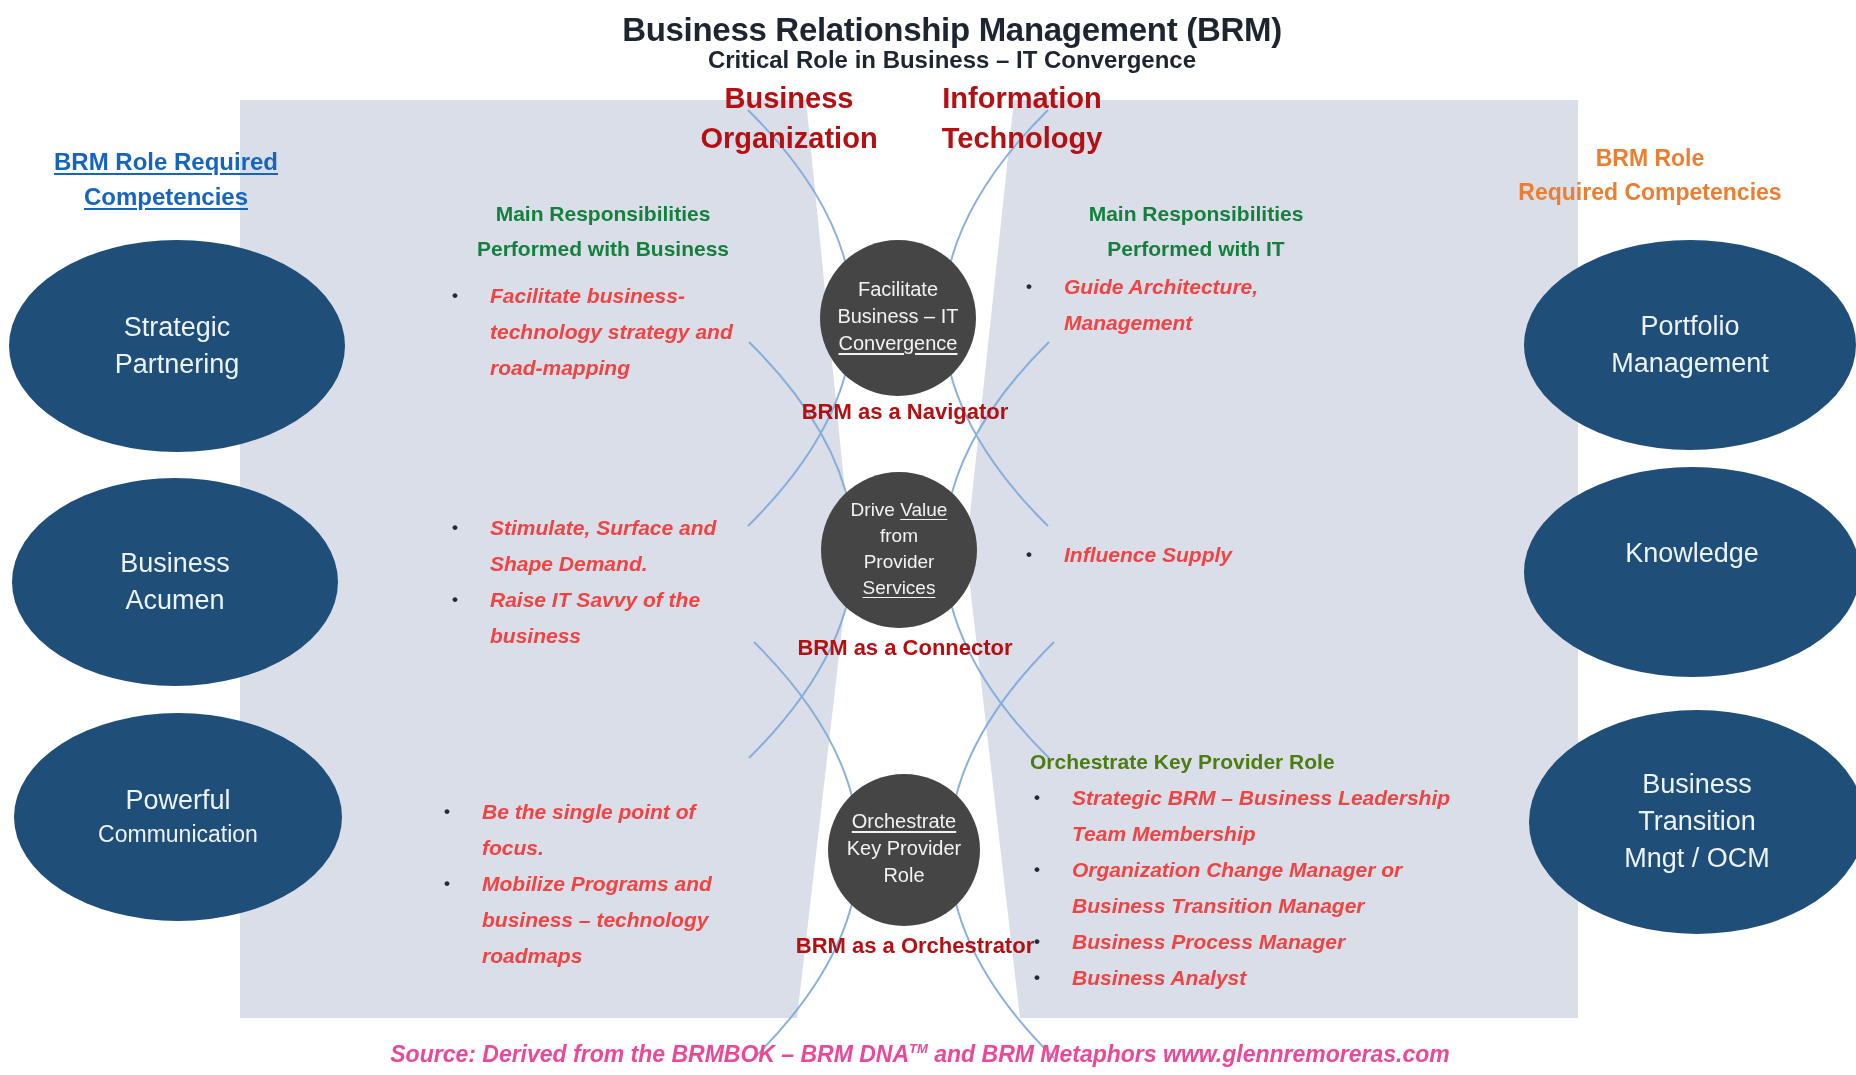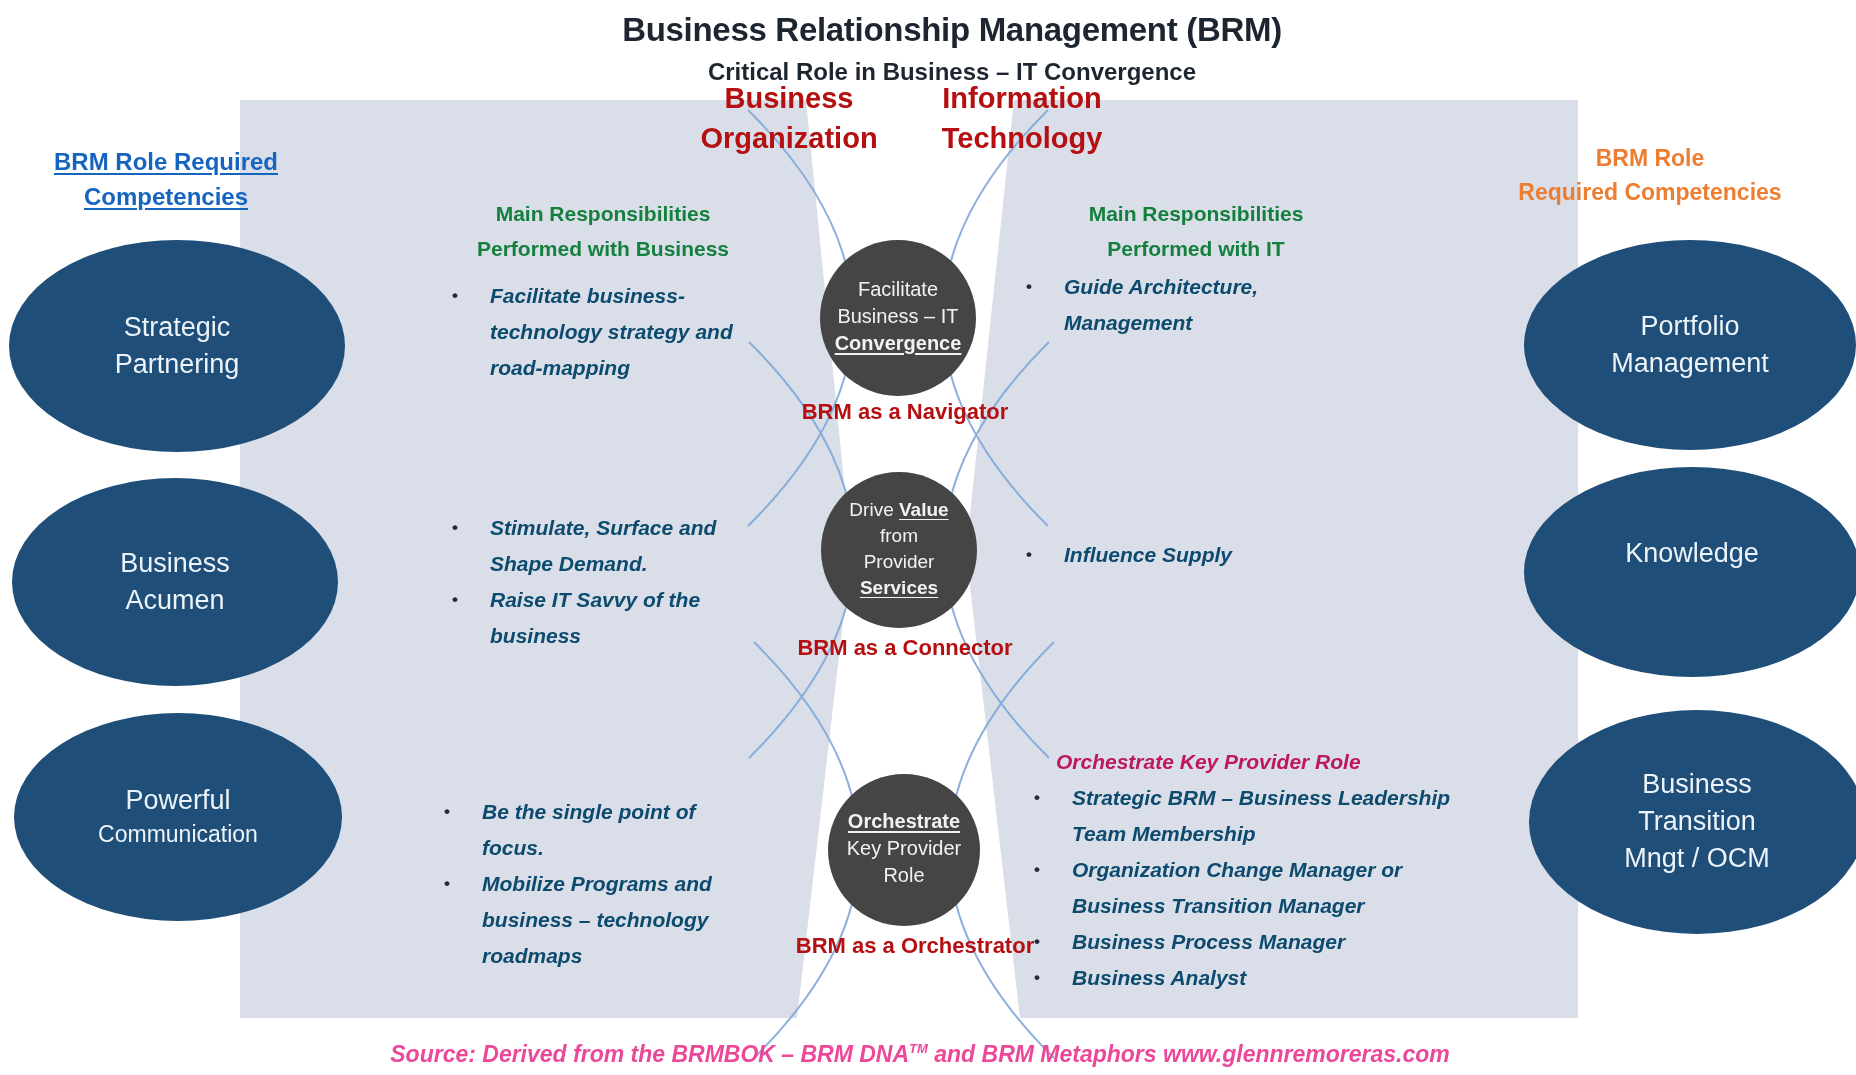--- a/index.html
+++ b/index.html
@@ -12,25 +12,25 @@
   .subtitle{font-size:24px;line-height:32px;font-weight:700;color:#1d2531;}
   .red-col{font-size:29px;line-height:40px;font-weight:700;color:#b50f12;}
   .blue-head{font-size:24px;line-height:35px;font-weight:700;color:#1565c0;}
   .blue-head div{text-decoration:underline;text-underline-offset:3px;}
   .orange-head-big{font-size:23px;line-height:34px;font-weight:700;color:#ed7d31;}
   .orange-head{font-size:21px;line-height:35px;font-weight:700;color:#15803d;}
   
   .group{position:absolute;}
   .bi{display:flex;align-items:flex-start;}
   .bm{flex:0 0 42px;width:42px;font-weight:700;font-size:17px;line-height:36px;color:#222b38;padding-left:4px;box-sizing:border-box;}
-  .bl{font-style:italic;font-weight:700;font-size:21px;line-height:36px;color:#0c4a6e;}
-  .group-head{font-style:italic;font-weight:700;font-size:21px;line-height:36px;color:#be185d;margin-left:26px;}
+  .bl{font-style:italic;font-weight:700;font-size:21px;line-height:36px;color:#ef4444;}
+  .group-head{font-weight:700;font-size:21px;line-height:36px;color:#4d7c0f;margin-left:0;}
   
   .circle-label{color:#f2f2f2;font-size:20px;line-height:27px;}
-  .circle-label .u{font-weight:700;text-decoration:underline;text-underline-offset:3px;}
+  .circle-label .u{font-weight:400;text-decoration:underline;text-underline-offset:3px;}
   .caption{font-size:22px;line-height:28px;font-weight:700;color:#b50f12;}
   
   .oval-label{color:#ecf3f9;font-size:27px;line-height:37px;}
   .oval-label .small{font-size:23px;line-height:31px;}
   
   .source{font-style:italic;font-weight:700;font-size:23px;line-height:30px;color:#ec4899;}
   .source sup{font-size:13px;}
 </style>
 </head>
 <body>
@@ -55,21 +55,21 @@
       <ellipse cx="177" cy="346" rx="168" ry="106"></ellipse>
       <ellipse cx="175" cy="582" rx="163" ry="104"></ellipse>
       <ellipse cx="178" cy="817" rx="164" ry="104"></ellipse>
       <ellipse cx="1690" cy="345" rx="166" ry="105"></ellipse>
       <ellipse cx="1692" cy="572" rx="168" ry="105"></ellipse>
       <ellipse cx="1697" cy="822" rx="168" ry="112"></ellipse>
     </g>
   </svg>
 
   <div class="abs ctr title" style="left:952px;top:8px;width:900px">Business Relationship Management (BRM)</div>
-  <div class="abs ctr subtitle" style="left:952px;top:56px;width:700px">Critical Role in Business – IT Convergence</div>
+  <div class="abs ctr subtitle" style="left:952px;top:44px;width:700px">Critical Role in Business – IT Convergence</div>
 
   <div class="abs ctr red-col" style="left:789px;top:78px;width:400px">
     <div>Business</div>
     <div>Organization</div>
   </div>
   <div class="abs ctr red-col" style="left:1022px;top:78px;width:400px">
     <div>Information</div>
     <div>Technology</div>
   </div>
 

